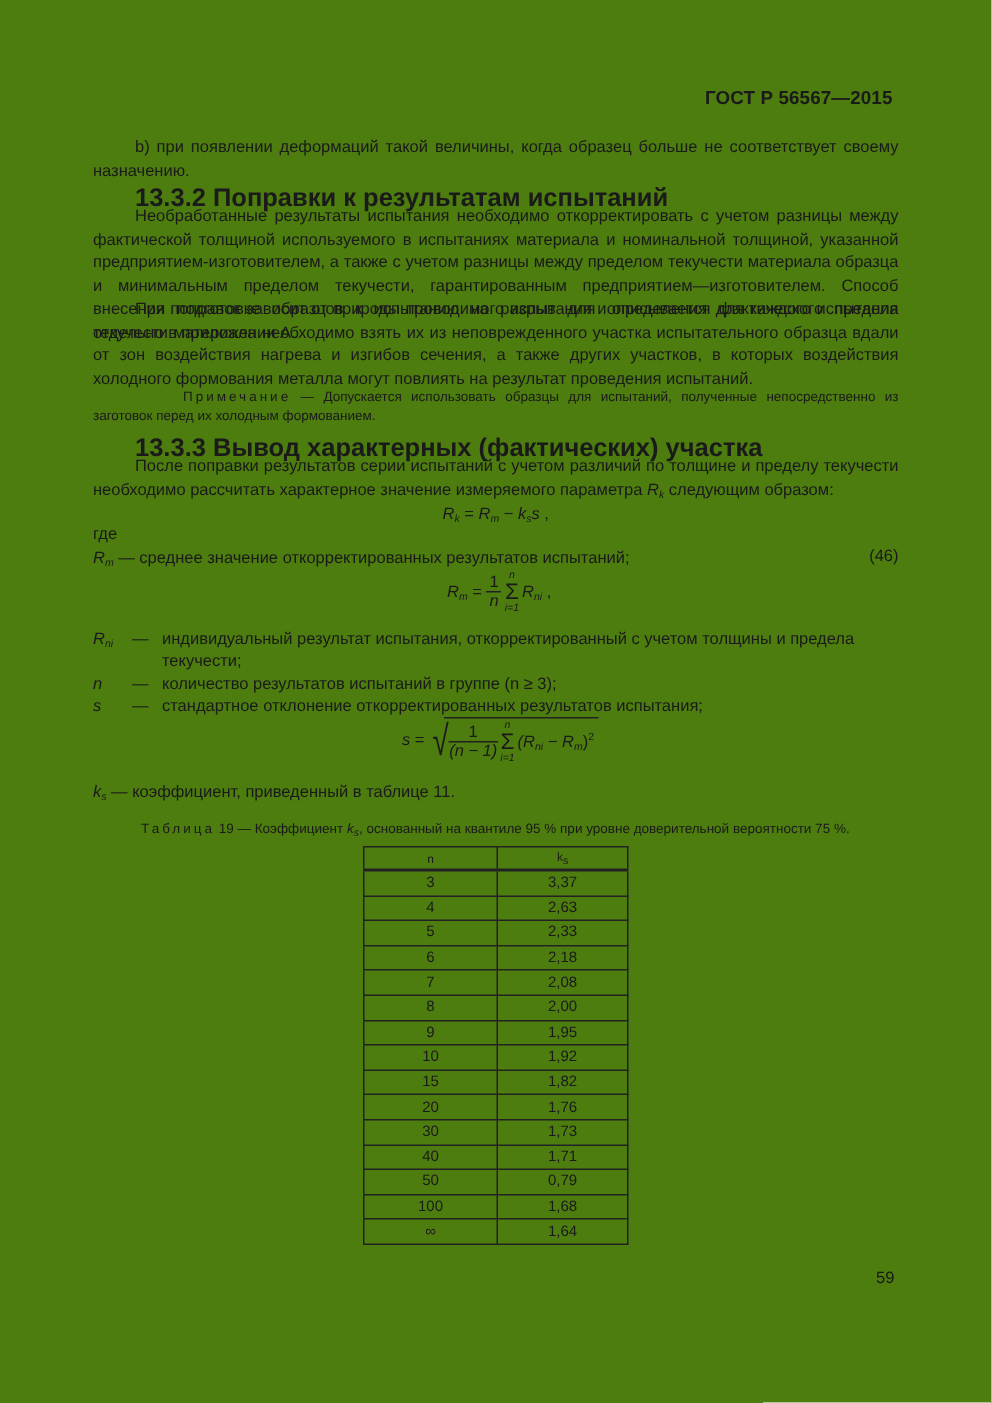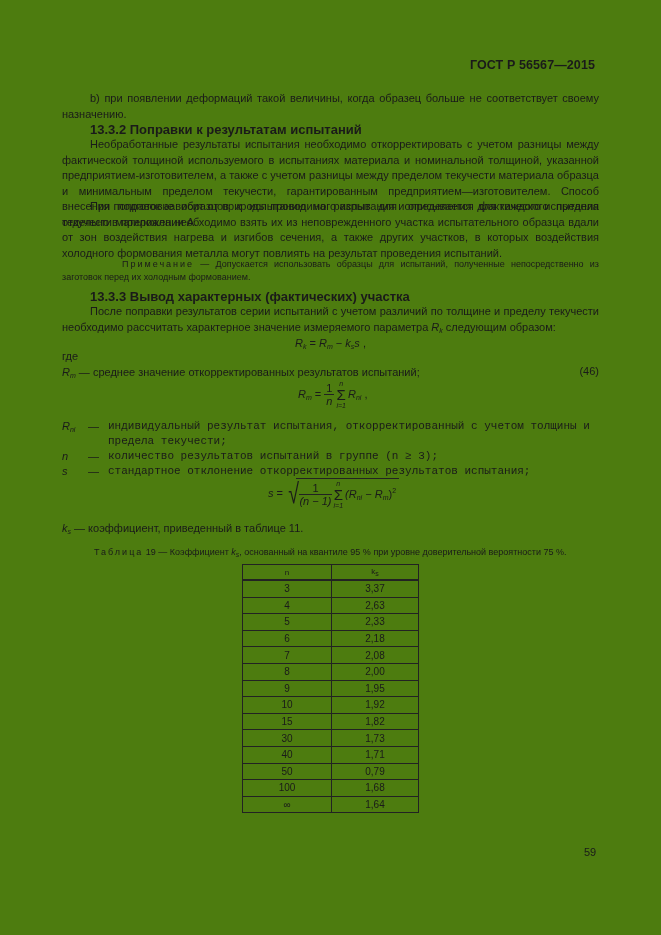--- a/index.html
+++ b/index.html
@@ -2,33 +2,33 @@
 <html><head>
 <meta charset="utf-8">
 <style>
   html, body { margin:0; padding:0; background:#ffffff; }
   body { width:661px; height:935px; position:relative; overflow:hidden;
          font-family:"Liberation Sans", sans-serif; color:#1a1a1a; }
   .page { position:absolute; left:0; top:0; width:661px; height:935px; background:#4d7c0f; }
   .hdr { position:absolute; right:66px; top:58px; font-weight:bold; font-size:12.5px; letter-spacing:0.1px; }
   .p { position:absolute; left:62px; width:537px; font-size:11px; line-height:15.5px; text-align:justify; }
   .ind { text-indent:28px; }
-  .h3 { position:absolute; left:90px; font-weight:bold; font-size:13px; }
+  .h3 { position:absolute; left:90px; font-weight:bold; font-size:17px; }
   .note { position:absolute; left:62px; width:537px; font-size:9px; line-height:13px; text-align:justify; }
   .spaced { letter-spacing:2px;padding-left:32px; }
   .formula { position:absolute; font-family:"Liberation Sans", sans-serif; font-size:11px; }
   .i { font-style:italic; }
   sub { font-size:7px; vertical-align:-2px; }
   sup { font-size:7px; }
   .eqnum { position:absolute; right:62px; font-size:11px;margin-top:28px; }
   .defs { position:absolute; left:62px; width:537px; font-size:11px; line-height:15px; }
   .defrow { display:flex; }
   .defsym { width:26px; font-style:italic; }
   .defdash { width:14px; }
-  .deftxt { flex:1; padding-left:6px;font-family:Liberation Mono, monospace; }
+  .deftxt { flex:1; padding-left:6px; }
   .cap { position:absolute; left:62px; font-size:9px; }
   table.t { position:absolute; left:242px; top:564px; border-collapse:collapse; width:177px; font-size:10px; }
   table.t td, table.t th { border:1px solid #222; height:15.6px; padding:0; text-align:center; font-weight:normal; }
   table.t th { font-size:8px; height:14px; }
   table.t tr.h th { border-bottom:2px solid #222; }
   table.t td.c1 { width:88px; }
   .pg { position:absolute; left:584px; top:846px; font-size:11px; }
   .frac { display:inline-block; vertical-align:middle; text-align:center; }
   .frac .num { display:block; border-bottom:1px solid #222; padding:0 2px; line-height:12px; }
   .frac .den { display:block; line-height:13px; }
@@ -129,20 +129,24 @@
         </tr>
     <tr>
           <td class="c1">10</td>
           <td>1,92</td>
         </tr>
     <tr>
           <td class="c1">15</td>
           <td>1,82</td>
         </tr>
     <tr>
+          <td class="c1">20</td>
+          <td>1,76</td>
+        </tr>
+    <tr>
           <td class="c1">30</td>
           <td>1,73</td>
         </tr>
     <tr>
           <td class="c1">40</td>
           <td>1,71</td>
         </tr>
     <tr>
           <td class="c1">50</td>
           <td>0,79</td>

